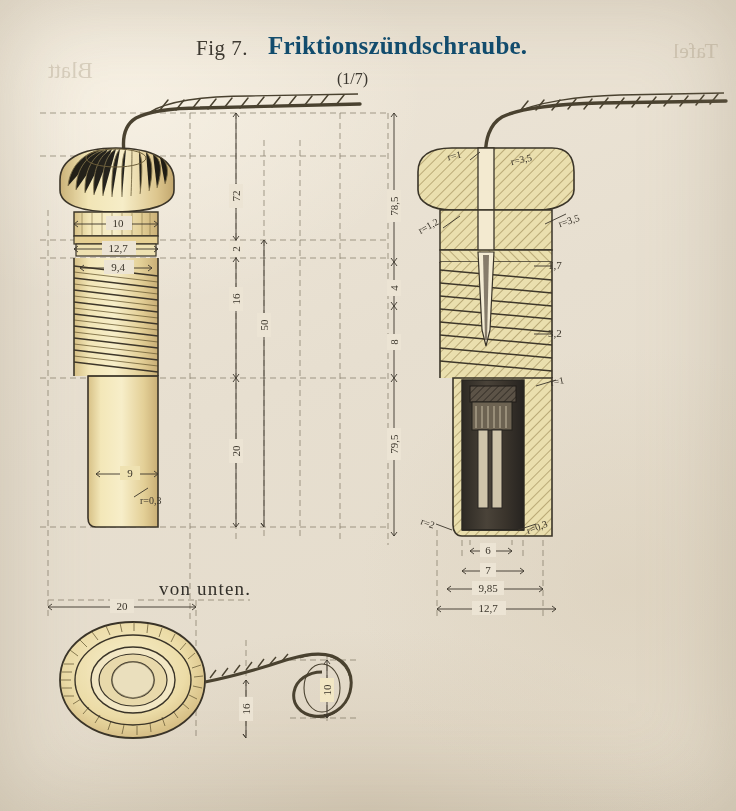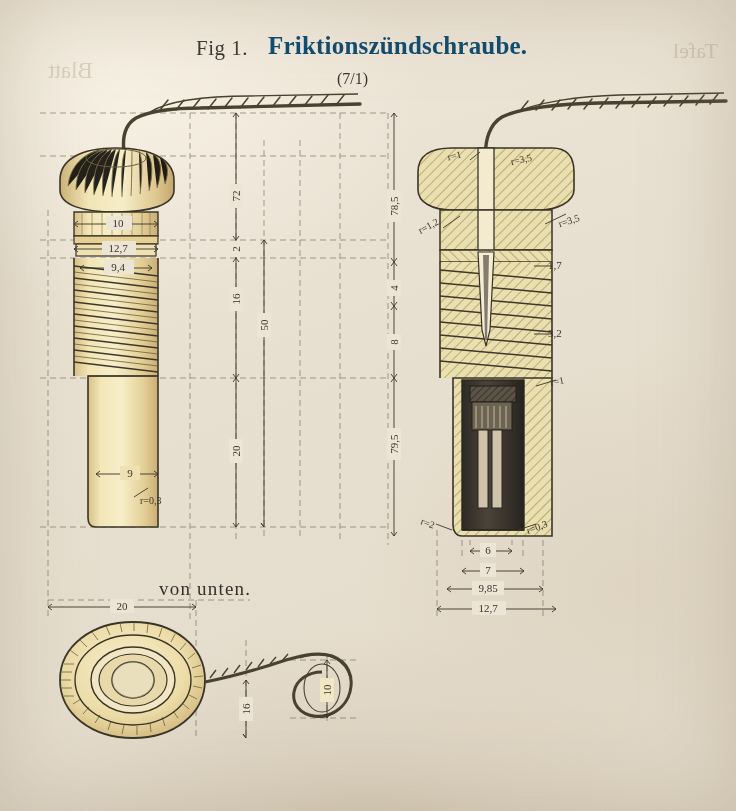--- a/index.html
+++ b/index.html
@@ -96,23 +96,23 @@
 </style>
 </head>
 <body>
 
 <div id="page">
   <div id="paper-tint"></div>
 
   <div class="ghost" style="right:18px; top:38px; font-size:22px;">Tafel</div>
   <div class="ghost" style="left:48px; top:58px; font-size:23px;">Blatt</div>
 
-  <div class="title" id="fig-label">Fig 1.</div>
+  <div class="title" id="fig-label">Fig 7.</div>
   <div class="title" id="fig-title">Friktionszündschraube.</div>
-  <div class="title" id="fig-scale">(7/1)</div>
+  <div class="title" id="fig-scale">(1/7)</div>
   <div class="title" id="von-unten">von unten.</div>
 
   <svg class="drawing" viewBox="0 0 736 811">
     <defs>
       <linearGradient id="brassV" x1="0" y1="0" x2="1" y2="0">
         <stop offset="0%" stop-color="#d8c287"></stop>
         <stop offset="18%" stop-color="#f3e7b8"></stop>
         <stop offset="48%" stop-color="#f7eec9"></stop>
         <stop offset="80%" stop-color="#e3cf96"></stop>
         <stop offset="100%" stop-color="#c9ae75"></stop>

